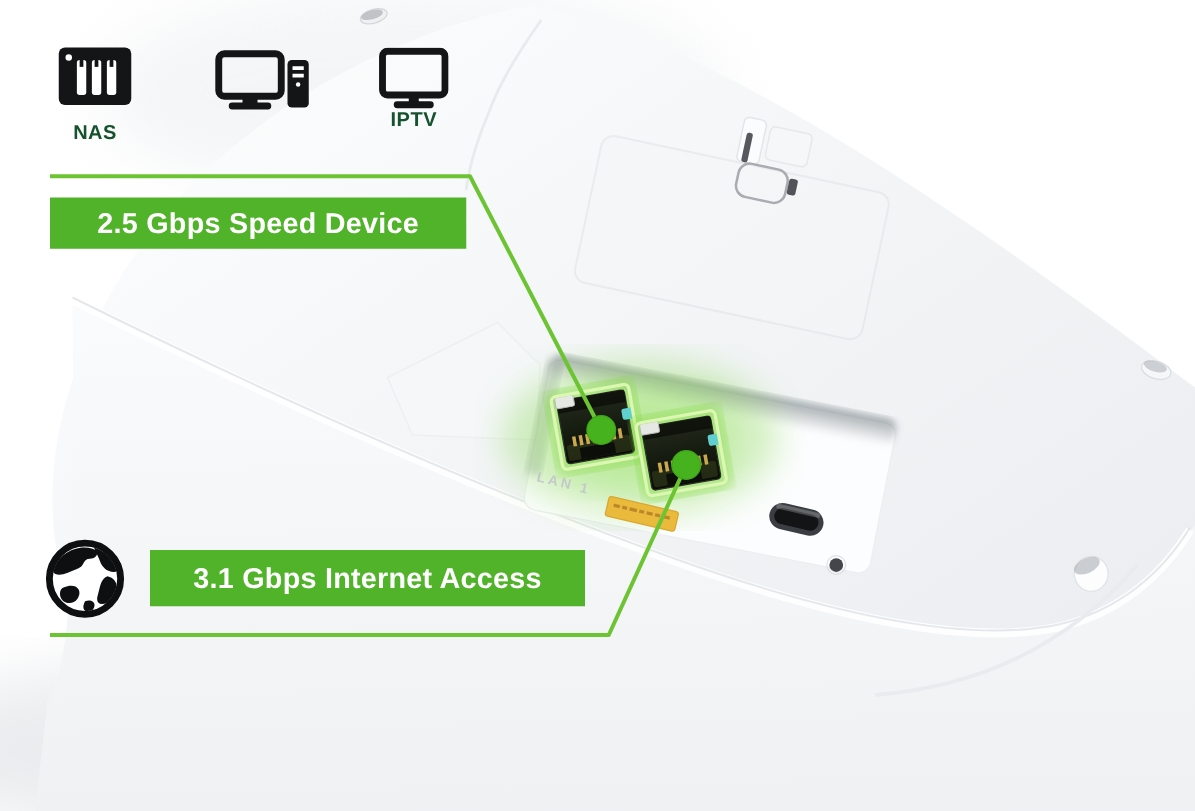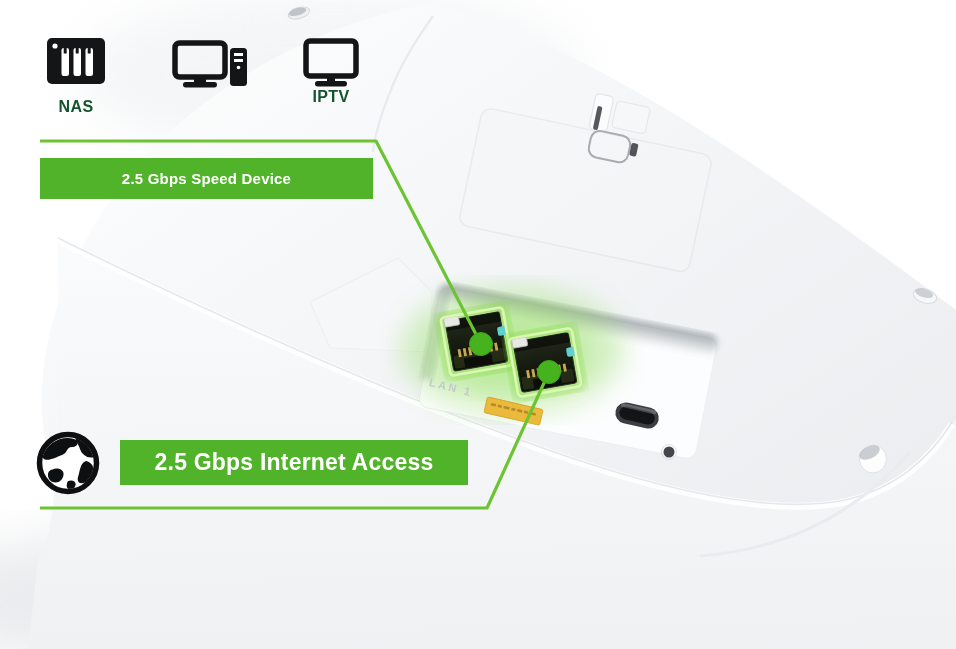--- a/index.html
+++ b/index.html
@@ -9,21 +9,21 @@
   }
   .scene{position:absolute;left:0;top:0;width:956px;height:649px;}
   .overlay{position:absolute;z-index:5;}
   .dev-icon{position:absolute;z-index:6;}
   .dev-label{
     position:absolute;z-index:6;transform:translateX(-50%);
     font-weight:bold;font-size:16px;color:#14532d;letter-spacing:.4px;white-space:nowrap;
   }
   .banner{
     position:absolute;z-index:7;display:flex;align-items:center;justify-content:center;
-    background:#51b32a;color:#ffffff;font-weight:bold;font-size:15px;letter-spacing:.2px;
+    background:#51b32a;color:#ffffff;font-weight:bold;font-size:23px;letter-spacing:.2px;
     white-space:nowrap;
   }
   .banner1{left:40px;top:158px;width:333px;height:41px;}
   .banner2{left:120px;top:440px;width:348px;height:45px;font-size:23px;}
   .lan-label{
     position:absolute;z-index:4;left:431px;top:376px;
     transform:rotate(14deg);transform-origin:left top;
     font-size:11px;font-weight:bold;color:#c3c7cb;letter-spacing:2.5px;opacity:.95;
   }
 </style>
@@ -248,15 +248,15 @@
       </defs>
     <circle cx="32" cy="32" r="28.5" fill="#ffffff" stroke="#0e0f10" stroke-width="5.5"></circle>
     <g clip-path="url(#gclip)" fill="#0e0f10">
       <path d="M6,26 C10,12 26,4 38,8 C44,10 42,16 36,16 C30,16 32,22 26,24 C18,27 10,32 6,26 Z"></path>
       <path d="M40,6 C48,8 56,16 58,26 C52,28 46,24 44,18 C42,12 38,8 40,6 Z"></path>
       <path d="M50,30 C58,32 60,40 54,48 C48,54 40,54 42,46 C44,40 44,32 50,30 Z"></path>
       <path d="M18,38 C26,36 30,42 26,48 C22,54 12,52 12,44 C12,40 14,39 18,38 Z"></path>
       <path d="M32,50 C38,48 42,52 38,57 C34,60 28,58 32,50 Z"></path>
     </g>
   </svg>
-  <div class="banner banner2">2.5 Gbps Internet Access</div>
+  <div class="banner banner2">3.1 Gbps Internet Access</div>
 
 </div>
 
 </body></html>

